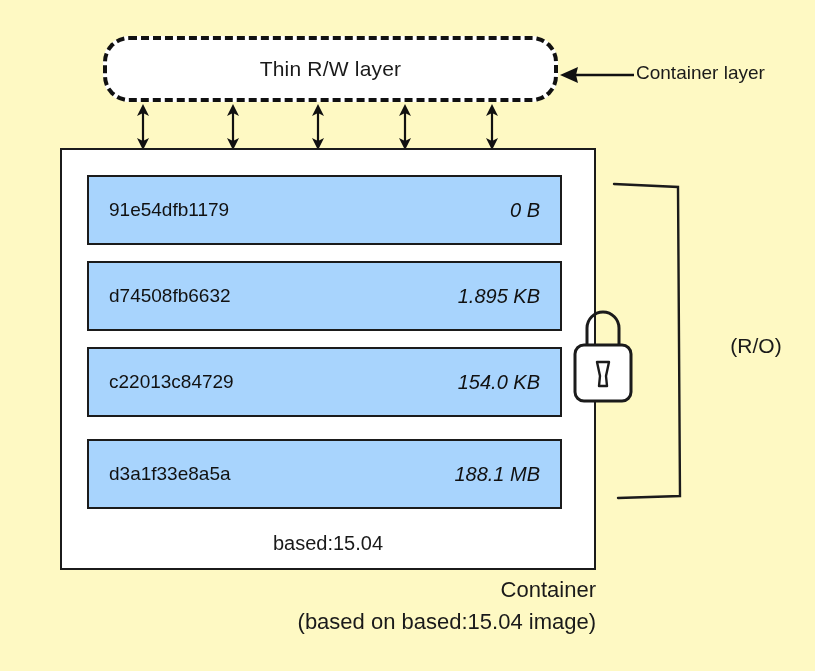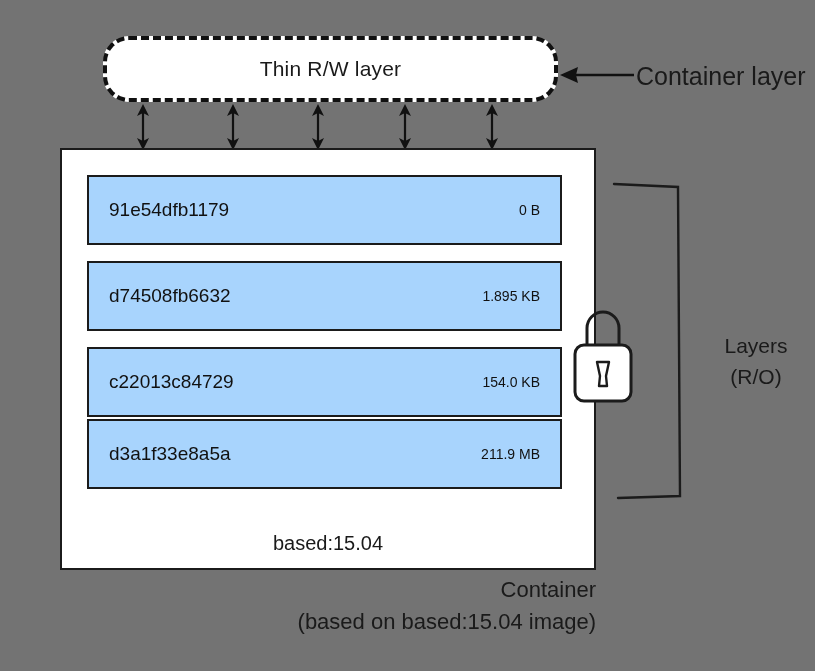--- a/index.html
+++ b/index.html
@@ -9,21 +9,21 @@
     background: #ffffff;
   }
   body {
     font-family: "Liberation Sans", sans-serif;
     color: #1a1a1a;
   }
   #stage {
     position: relative;
     width: 815px;
     height: 671px;
-    background: #737373;
+    background: #fef9c3;
     overflow: hidden;
   }
 
   
   #rw-layer {
     position: absolute;
     left: 103px;
     top: 36px;
     width: 455px;
     height: 66px;
@@ -77,23 +77,24 @@
     justify-content: space-between;
     padding: 0 20px;
   }
   .layer-bar .layer-id {
     font-size: 19px;
     color: #111111;
     white-space: nowrap;
     text-align: right;
   }
   .layer-bar .layer-size {
-    font-size: 14px;
+    font-size: 20px;
     color: #111111;
     white-space: nowrap;
+    font-style: italic;
   }
 
   
   .dbl-arrow {
     position: absolute;
     top: 104px;
     width: 16px;
     height: 46px;
   }
 
@@ -102,21 +103,21 @@
     position: absolute;
     left: 556px;
     top: 58px;
     width: 80px;
     height: 34px;
   }
   #callout-label {
     position: absolute;
     left: 636px;
     top: 62px;
-    font-size: 25px;
+    font-size: 19px;
     color: #1a1a1a;
     white-space: nowrap;
   }
 
   
   #bracket {
     position: absolute;
     left: 612px;
     top: 178px;
     width: 86px;
@@ -200,39 +201,38 @@
     <span class="layer-size">0 B</span>
   </div>
   <div class="layer-bar" style="top:261px">
     <span class="layer-id">d74508fb6632</span>
     <span class="layer-size">1.895 KB</span>
   </div>
   <div class="layer-bar" style="top:347px">
     <span class="layer-id">c22013c84729</span>
     <span class="layer-size">154.0 KB</span>
   </div>
-  <div class="layer-bar" style="top:419px">
+  <div class="layer-bar" style="top:439px">
     <span class="layer-id">d3a1f33e8a5a</span>
-    <span class="layer-size">211.9 MB</span>
+    <span class="layer-size">188.1 MB</span>
   </div>
 
   <div id="ubuntu-tag">based:15.04</div>
 
   <svg id="bracket" viewBox="0 0 86 325">
     <path d="M2,6 L66,9 L68,318 L6,320" fill="none" stroke="#1b1b1b" stroke-width="2.4" stroke-linecap="round"></path>
   </svg>
 
   <svg id="padlock" viewBox="0 0 66 112">
     <path d="M17,50 L17,32 a16,16 0 0 1 32,0 L49,50" fill="none" stroke="#1b1b1b" stroke-width="3"></path>
     <rect x="5" y="49" width="56" height="56" rx="9" ry="9" fill="#ffffff" stroke="#1b1b1b" stroke-width="3"></rect>
     <path d="M27,66 L39,66 L36,80 L37,90 L29,90 L30,80 Z" fill="#ffffff" stroke="#1b1b1b" stroke-width="2.4" stroke-linejoin="round"></path>
   </svg>
 
   <div id="ro-label">
-    <div>Layers</div>
     <div>(R/O)</div>
   </div>
 
   <div id="caption">
     <div>Container</div>
     <div>(based on based:15.04 image)</div>
   </div>
 
 </div>
 

